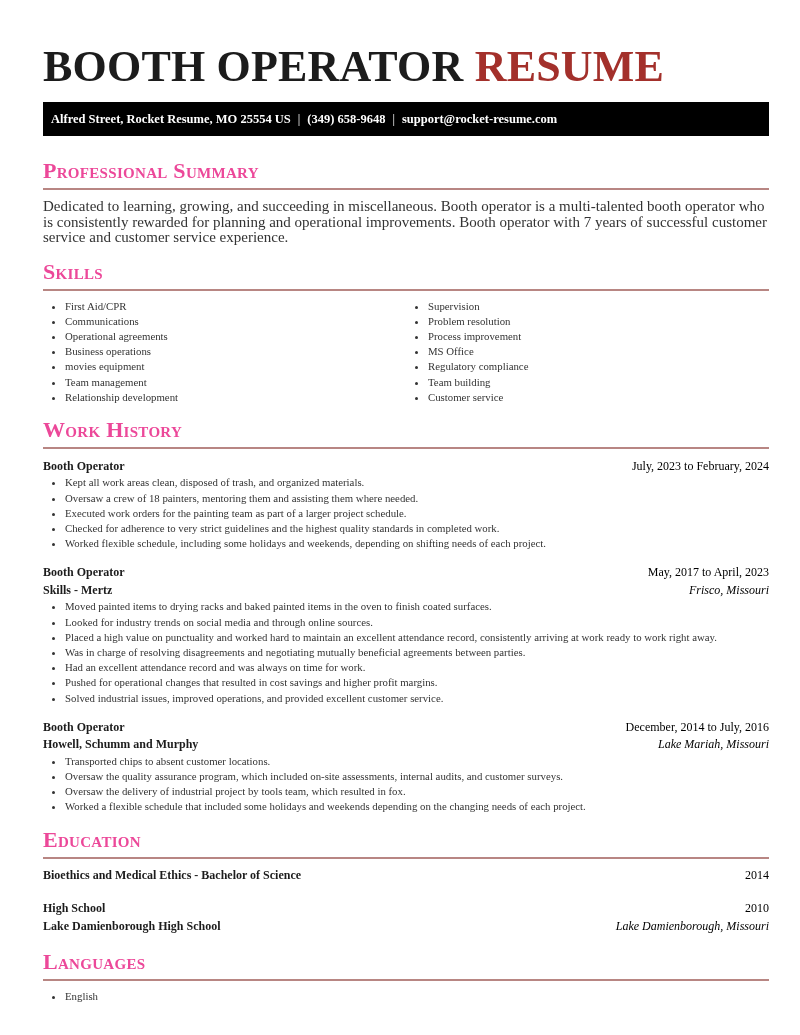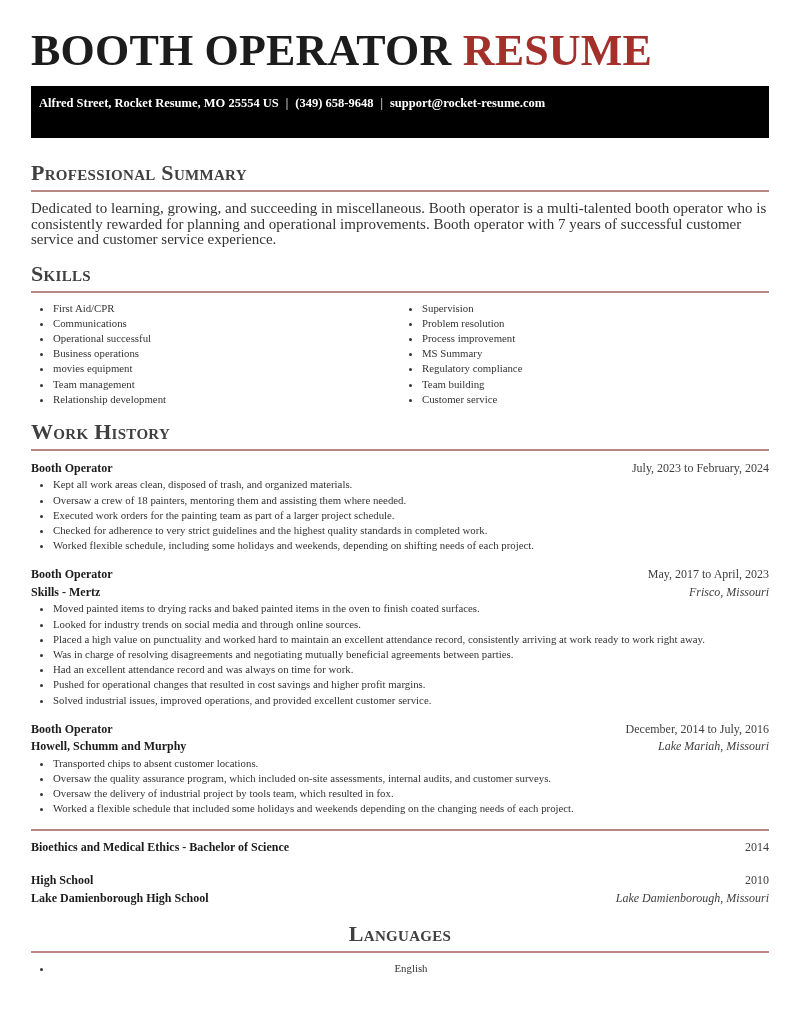--- a/index.html
+++ b/index.html
@@ -1,49 +1,49 @@
 <!DOCTYPE html>
 <html><head>
 <meta charset="utf-8">
 <style>
   html, body { margin: 0; padding: 0; background: #ffffff; }
   body {
     width: 800px; height: 1035px; overflow: hidden;
     font-family: "Liberation Serif", "DejaVu Serif", serif;
     color: #222;
   }
-  .page { padding: 0 31px; }
+  .page { padding: 16px 31px; margin-left: 12px; }
   .title {
     margin: 0; padding-top: 27px;
     font-size: 44px; font-weight: bold; letter-spacing: 0.2px;
     color: #1c1c1c; line-height: 48px; height: 50px;
   }
   .title .accent { color: #a3302b; }
   .contact-bar {
     margin-top: 9px; background: #000; color: #fff;
-    height: 52px; line-height: 34px; padding: 0 8px;
+    height: 34px; line-height: 34px; padding: 0 8px;
     font-size: 12.5px; font-weight: bold;
   }
   .contact-bar .sep { padding: 0 7px; font-weight: normal; }
   .section-title {
     margin: 0; font-size: 22px; font-weight: bold;
-    font-variant: small-caps; color: #404040; letter-spacing: 0.3px;
+    font-variant: small-caps; color: #ec4899; letter-spacing: 0.3px;
     line-height: 26px;
   }
   .rule { height: 2px; background: #b88683; margin-top: 4px; }
   .summary {
     font-size: 15px; line-height: 15.5px; margin: 9px 0 0 0; color: #333;
   }
   ul.bullets { margin: 0; padding: 0 0 0 22px; list-style: disc; }
   ul.bullets li { font-size: 10.8px; line-height: 15.2px; color: #333; }
   .skills { display: flex; margin-top: 8px; justify-content: center; }
   .skills ul { width: 363px; }
   .job-head { display: flex; justify-content: space-between; font-size: 12px; line-height: 17.5px; }
   .job-head .left { font-weight: bold; color: #1c1c1c; }
-  .job-head .right { color: #404040; font-family: Liberation Serif, serif; }
+  .job-head .right { color: #000000; font-family: Liberation Serif, serif; }
   .job-head .right.italic { font-style: italic; }
   .job-bullets { margin-top: 6px; }
 </style>
 </head>
 <body>
 
 <div class="page">
 
   <h1 class="title"><span>BOOTH OPERATOR</span> <span class="accent">RESUME</span></h1>
 
@@ -57,31 +57,31 @@
     <p class="summary">Dedicated to learning, growing, and succeeding in miscellaneous. Booth operator is a multi-talented booth operator who is consistently rewarded for planning and operational improvements. Booth operator with 7 years of successful customer service and customer service experience.</p>
   </div>
 
   <div style="margin-top:13px;">
     <h2 class="section-title">Skills</h2>
     <div class="rule"></div>
     <div class="skills">
       <ul class="bullets">
         <li>First Aid/CPR</li>
         <li>Communications</li>
-        <li>Operational successful</li>
+        <li>Operational agreements</li>
         <li>Business operations</li>
         <li>movies equipment</li>
         <li>Team management</li>
         <li>Relationship development</li>
       </ul>
       <ul class="bullets">
         <li>Supervision</li>
         <li>Problem resolution</li>
         <li>Process improvement</li>
-        <li>MS Summary</li>
+        <li>MS Office</li>
         <li>Regulatory compliance</li>
         <li>Team building</li>
         <li>Customer service</li>
       </ul>
     </div>
   </div>
 
   <div style="margin-top:12px;">
     <h2 class="section-title">Work History</h2>
     <div class="rule"></div>
@@ -132,20 +132,21 @@
       <ul class="bullets job-bullets">
         <li>Transported chips to absent customer locations.</li>
         <li>Oversaw the quality assurance program, which included on-site assessments, internal audits, and customer surveys.</li>
         <li>Oversaw the delivery of industrial project by tools team, which resulted in fox.</li>
         <li>Worked a flexible schedule that included some holidays and weekends depending on the changing needs of each project.</li>
       </ul>
     </div>
   </div>
 
   <div style="margin-top:12px;">
+    <h2 class="section-title">Education</h2>
     <div class="rule"></div>
 
     <div style="margin-top:8px;">
       <div class="job-head">
         <span class="left">Bioethics and Medical Ethics - Bachelor of Science</span>
         <span class="right">2014</span>
       </div>
     </div>
 
     <div style="margin-top:16px;">
@@ -153,21 +154,21 @@
         <span class="left">High School</span>
         <span class="right">2010</span>
       </div>
       <div class="job-head">
         <span class="left">Lake Damienborough High School</span>
         <span class="right italic">Lake Damienborough, Missouri</span>
       </div>
     </div>
   </div>
 
-  <div style="margin-top:14px;text-align:center;">
+  <div style="margin-top:14px;">
     <h2 class="section-title">Languages</h2>
     <div class="rule"></div>
     <ul class="bullets" style="margin-top:8px;">
       <li>English</li>
     </ul>
   </div>
 
 </div>
 
 </body></html>

